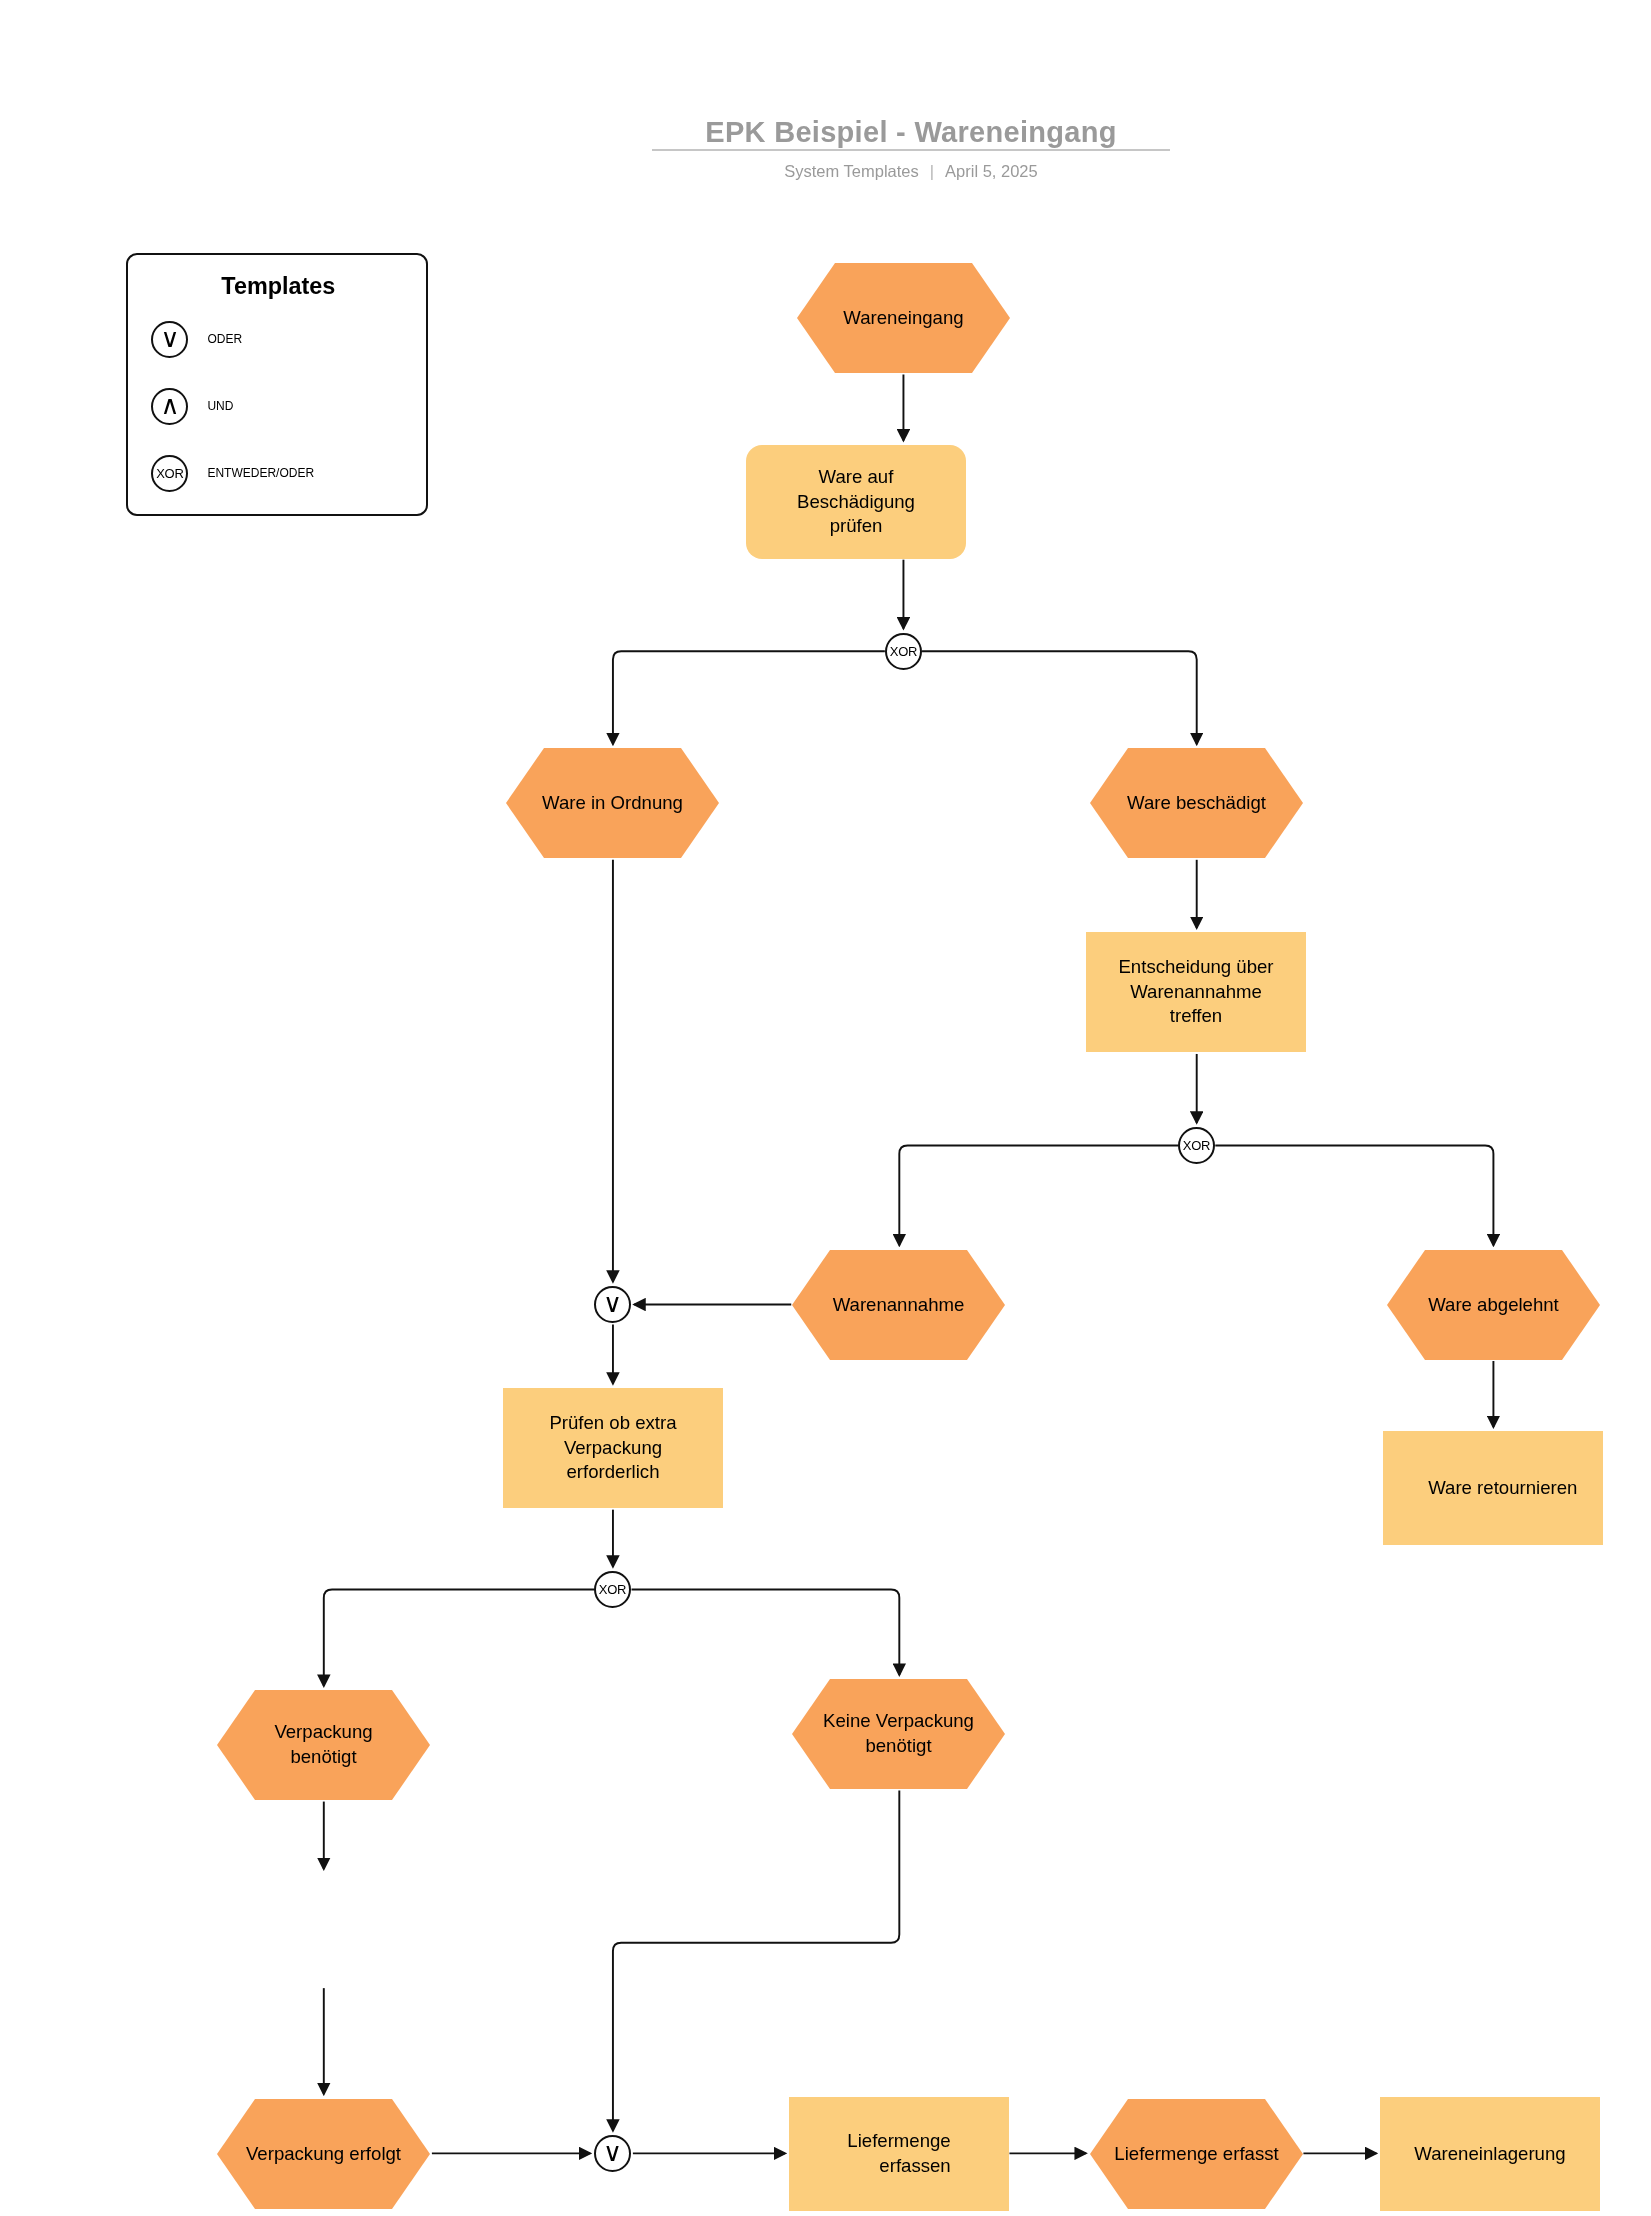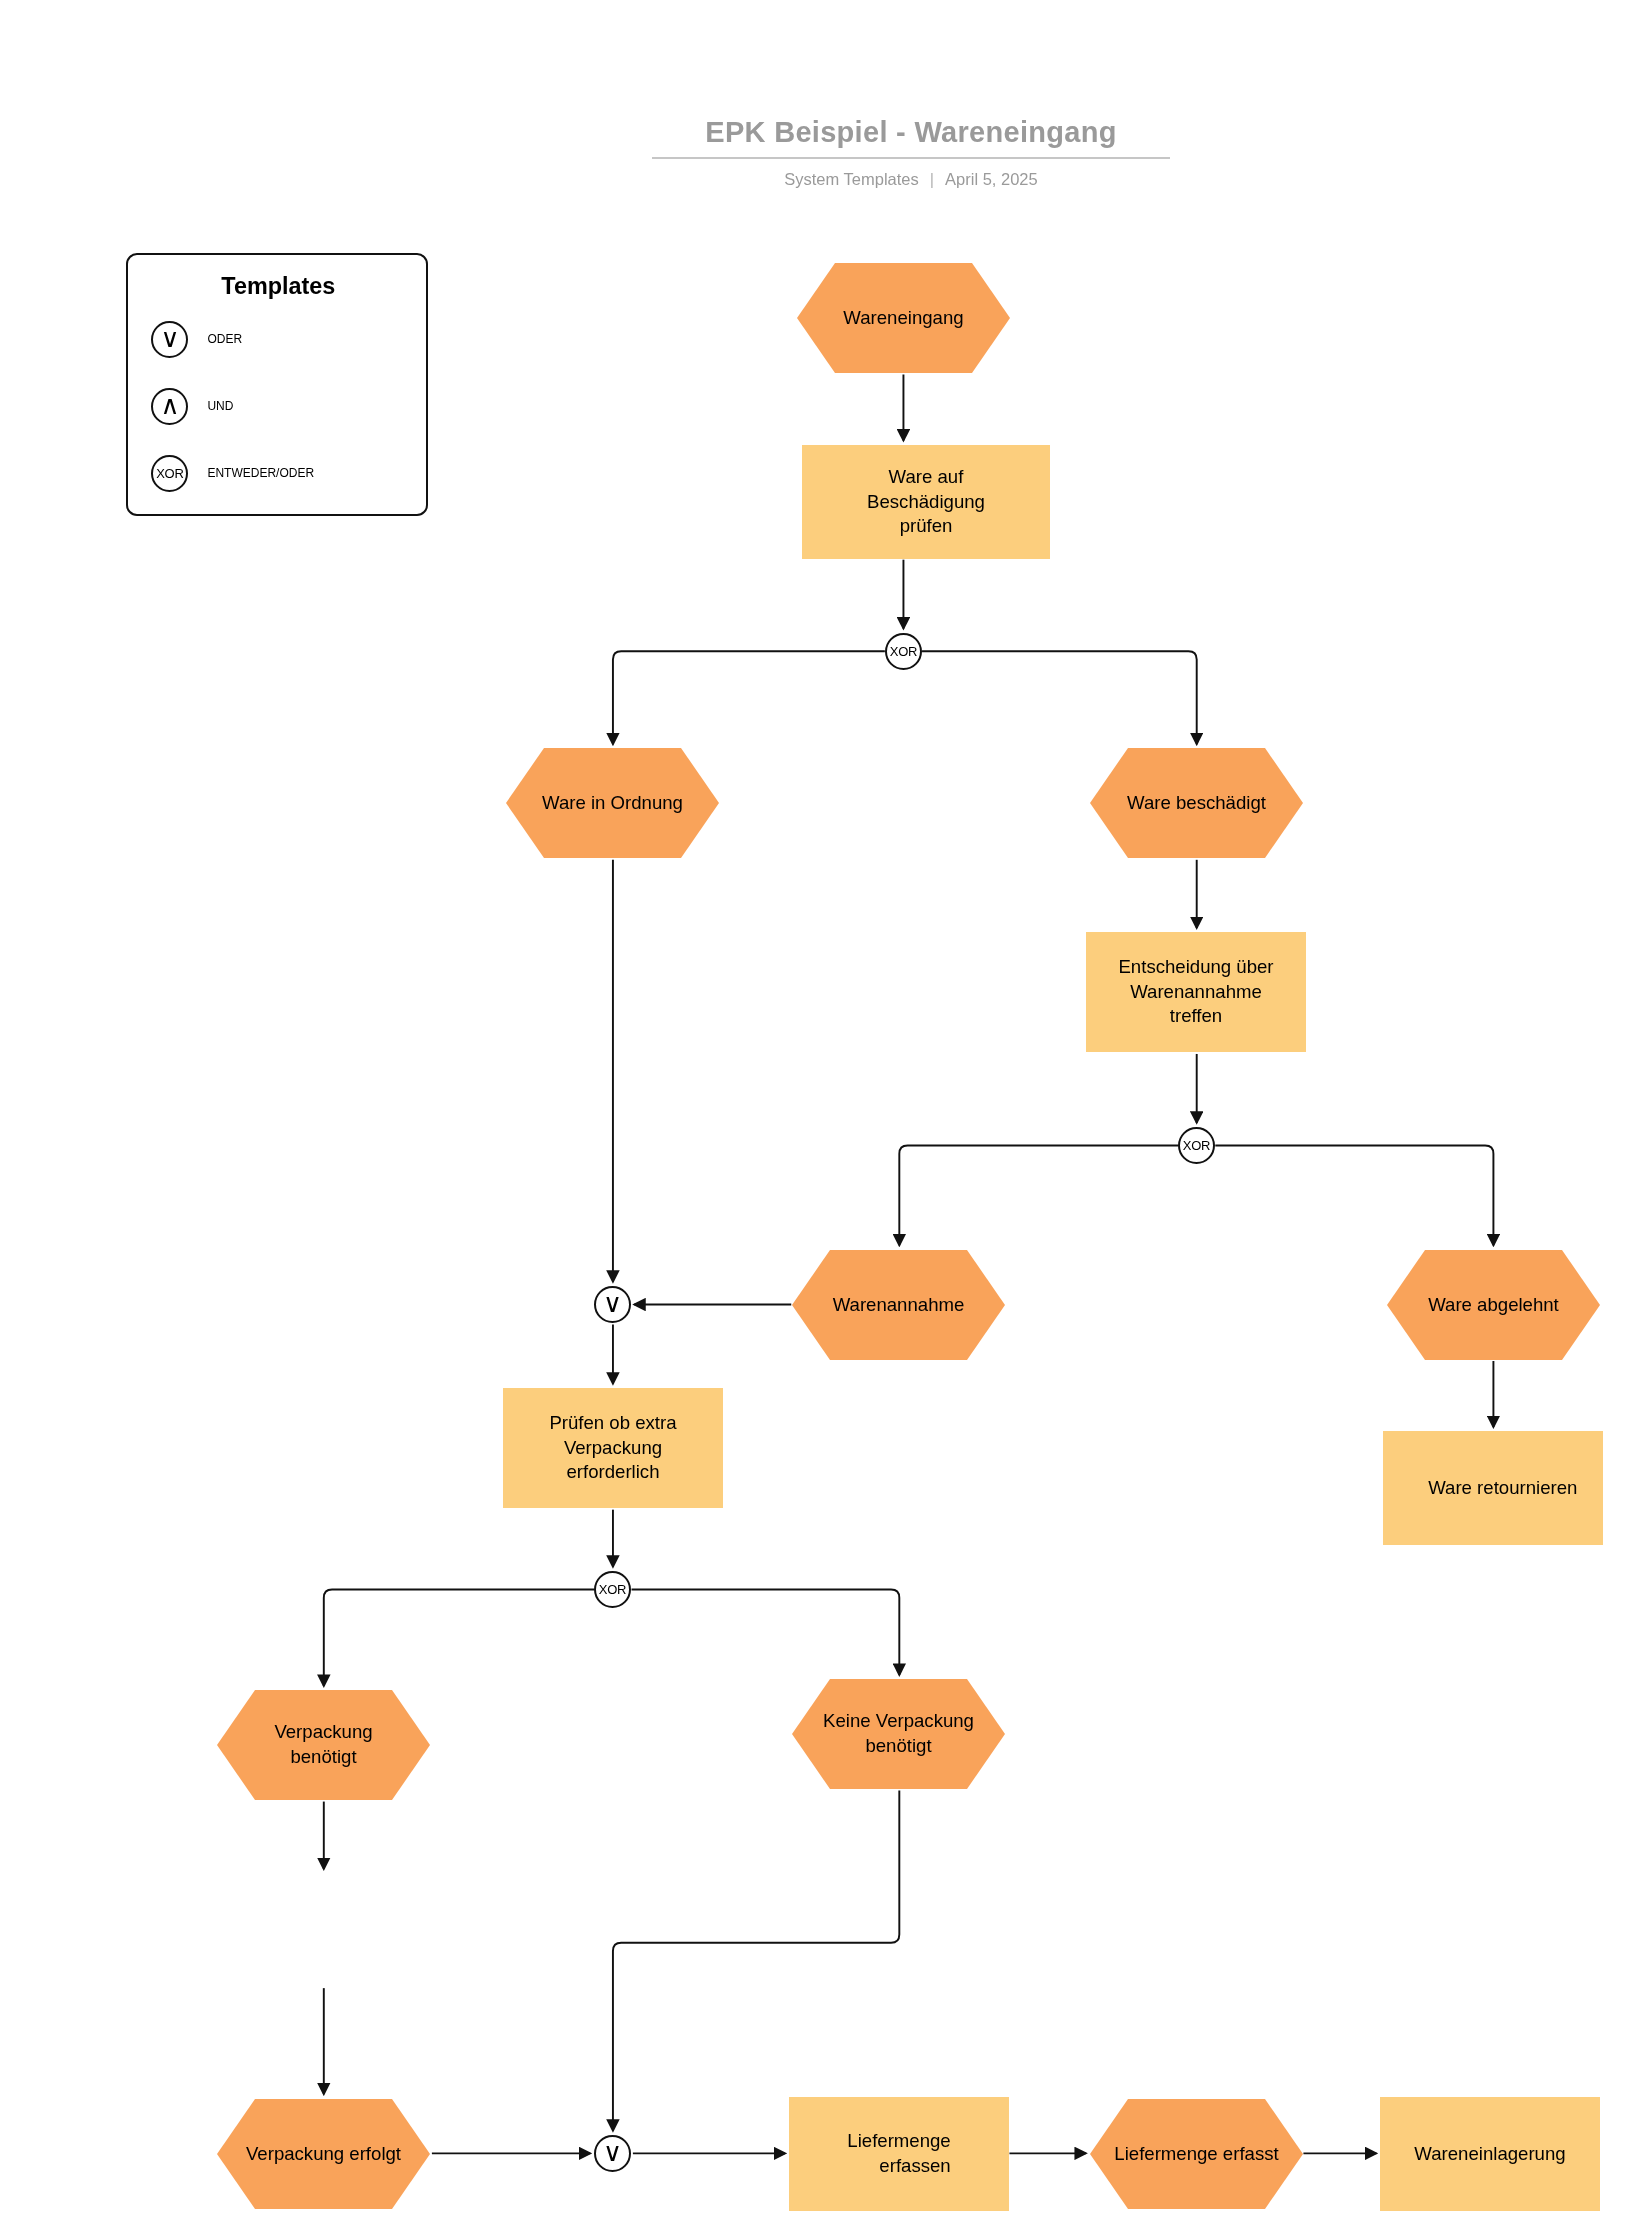--- a/index.html
+++ b/index.html
@@ -19,21 +19,21 @@
     position: absolute;
     left: 652px;
     top: 116px;
     width: 518px;
     text-align: center;
   }
   .header .title {
     font-size: 29px;
     font-weight: bold;
     color: #9a9a9a;
-    padding-bottom: 8px;
+    padding-bottom: 0;
     border-bottom: 2.1px solid #c6c6c6;
     letter-spacing: 0.3px;
   }
   .header .subtitle {
     margin-top: 11px;
     font-size: 16.5px;
     color: #9a9a9a;
   }
   .header .subtitle .sep { margin: 0 11px; color: #b5b5b5; }
 
@@ -211,21 +211,21 @@
     <span>Keine Verpackung
 benötigt</span>
   </div>
   <div class="node event" style="left:217px; top:2099px; width:213px; height:110px;">
     <span>Verpackung erfolgt</span>
   </div>
   <div class="node event" style="left:1090px; top:2099px; width:213px; height:110px;">
     <span>Liefermenge erfasst</span>
   </div>
 
-  <div class="node function" style="left:802px; top:445px; width:248px; height:114px;">
+  <div class="node function" style="left:746px; top:445px; width:220px; height:114px;border-radius:16px;">
     <span>Ware auf
 Beschädigung
 prüfen</span>
   </div>
   <div class="node function" style="left:1086px; top:932px; width:220px; height:120px;">
     <span>Entscheidung über
 Warenannahme
 treffen</span>
   </div>
   <div class="node function" style="left:1383px; top:1431px; width:220px; height:114px;padding-left:32px;">

